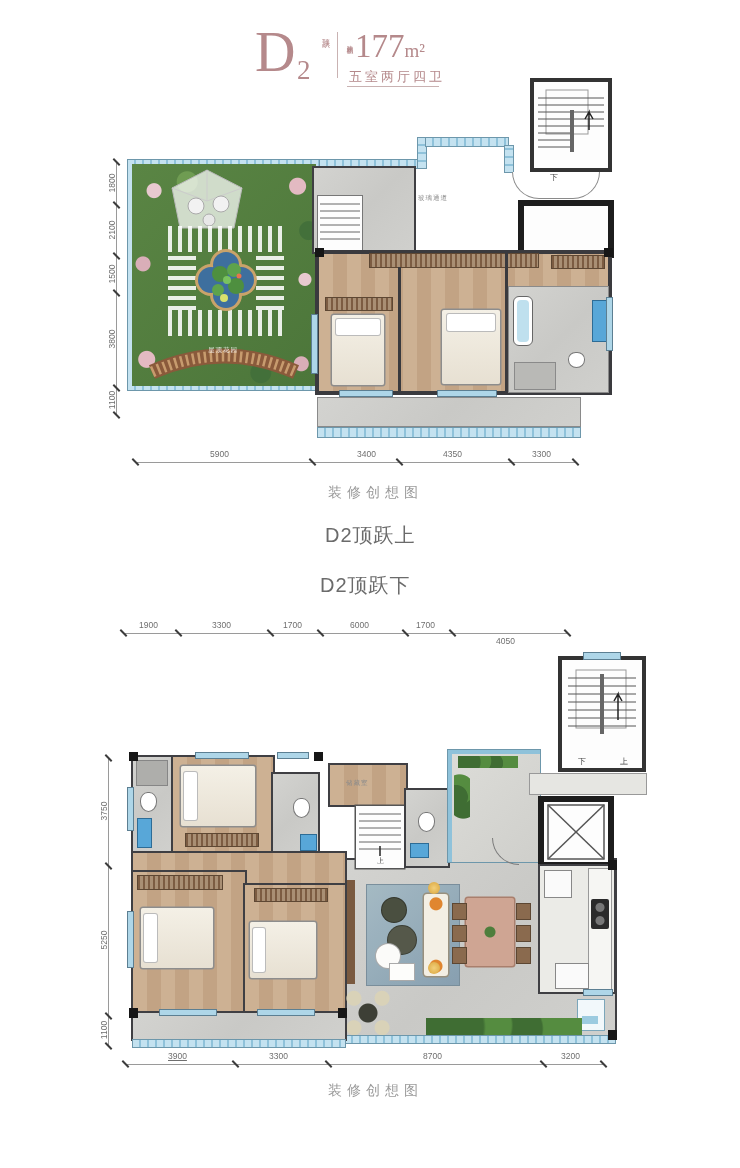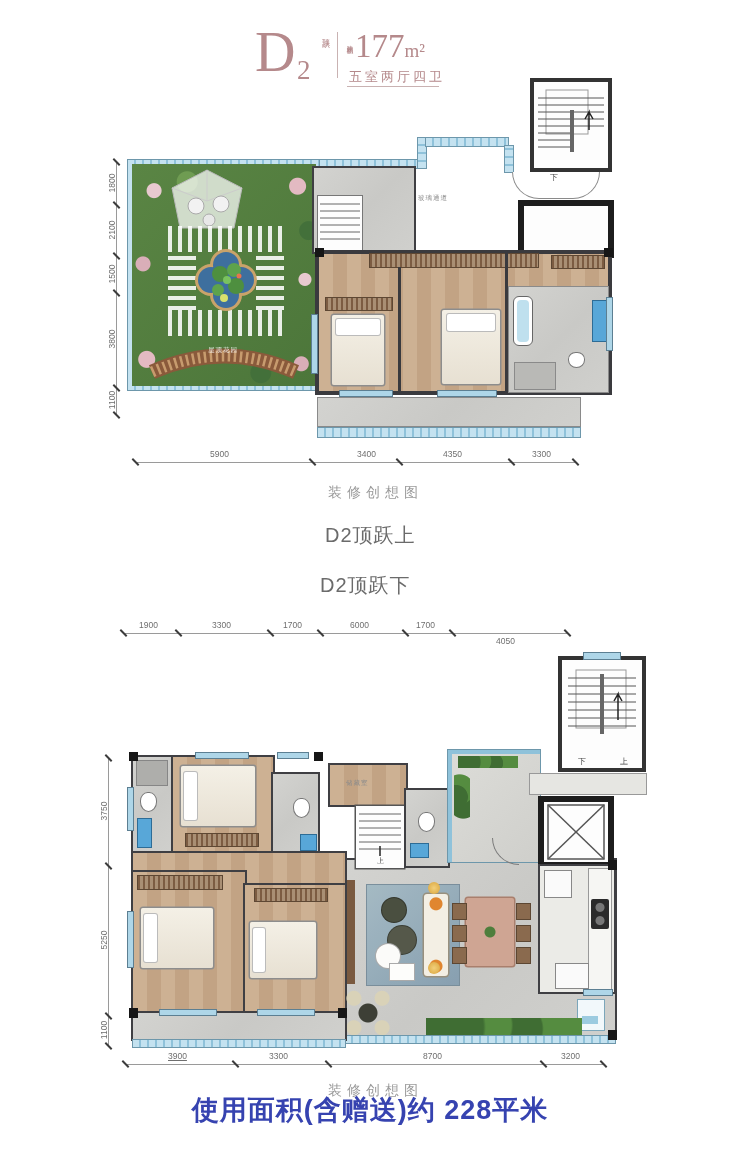--- a/index.html
+++ b/index.html
@@ -380,15 +380,14 @@
 
   <div class="pier" style="left:129px;top:752px;width:9px;height:9px;"></div>
   <div class="pier" style="left:314px;top:752px;width:9px;height:9px;"></div>
   <div class="pier" style="left:129px;top:1008px;width:9px;height:10px;"></div>
   <div class="pier" style="left:338px;top:1008px;width:9px;height:10px;"></div>
   <div class="pier" style="left:608px;top:860px;width:9px;height:10px;"></div>
   <div class="pier" style="left:608px;top:1030px;width:9px;height:10px;"></div>
   <div class="pier" style="left:315px;top:248px;width:9px;height:9px;"></div>
   <div class="pier" style="left:604px;top:248px;width:9px;height:9px;"></div>
 
-  <div class="footer-text" style="left:0;top:1092px;">使用面积(含赠送)约 228平米</div>
 
 </div>
 
 </body></html>

